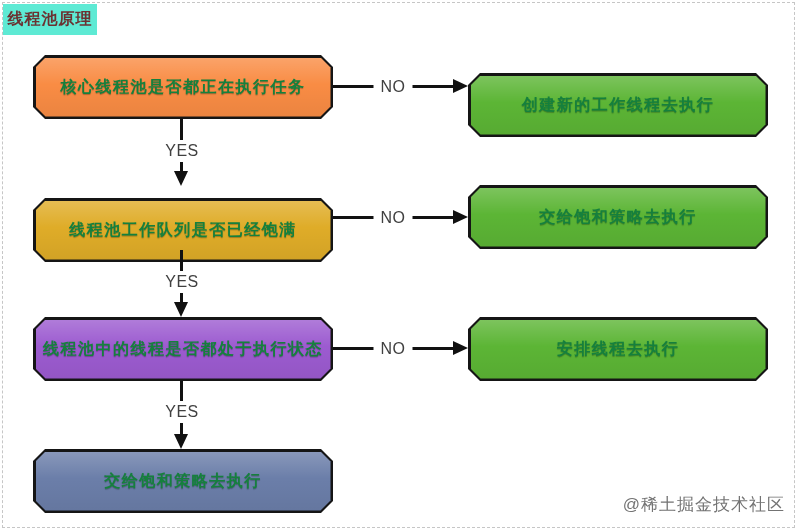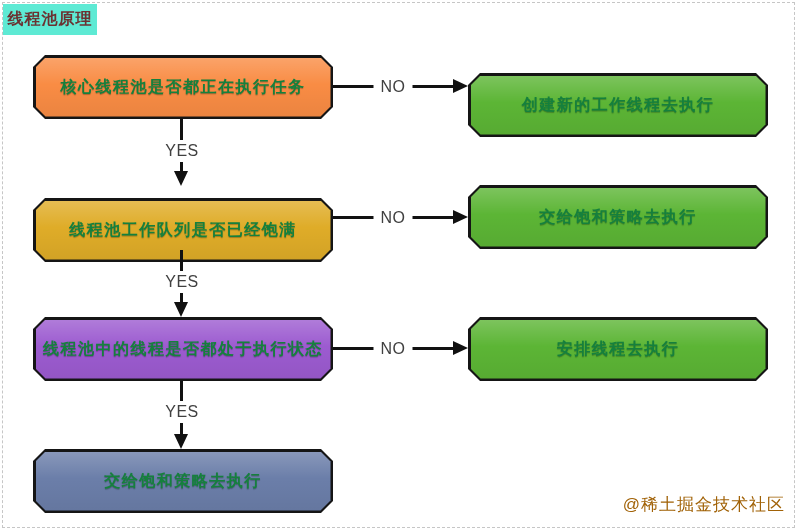--- a/index.html
+++ b/index.html
@@ -58,21 +58,21 @@
     border-left:7px solid transparent; border-right:7px solid transparent;
     border-top:15px solid #111111;
   }
   .edge-label {
     position:absolute; transform:translate(-50%,-50%);
     background:#ffffff; color:#404040; font-size:16px; line-height:1;
     padding:3px 7px; z-index:3; letter-spacing:0.5px;
   }
   .watermark {
     position:absolute; right:12px; bottom:14px;
-    color:#a16207; font-size:17px; letter-spacing:1px;
+    color:#737373; font-size:17px; letter-spacing:1px;
   }
 </style>
 </head>
 <body>
 
 <div class="canvas">
   <div class="canvas-border"></div>
 
   <div class="title-badge">线程池原理</div>
 

